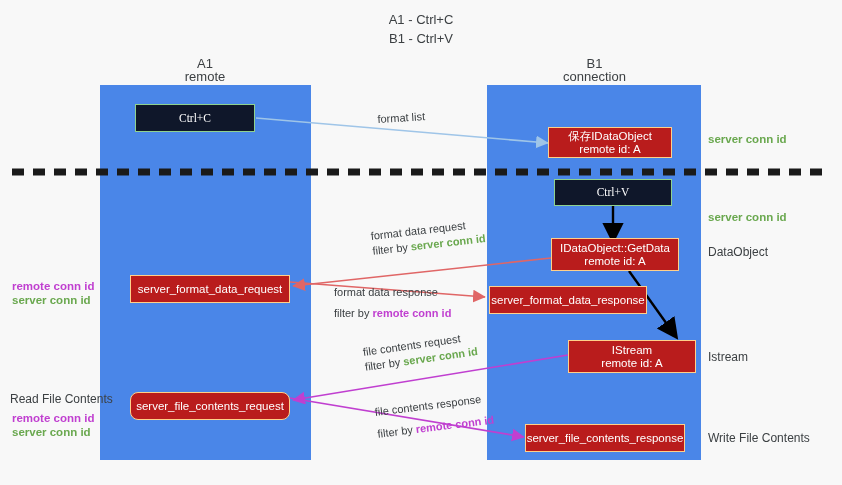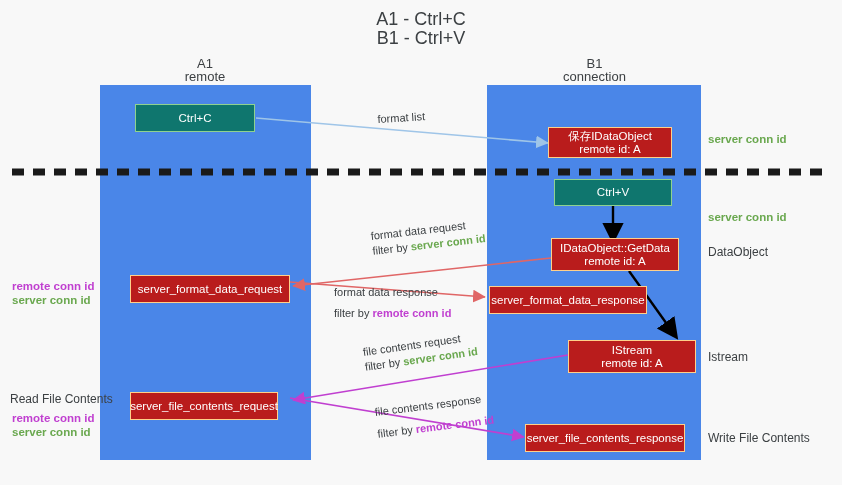--- a/index.html
+++ b/index.html
@@ -9,40 +9,40 @@
     font-family:"Liberation Sans","DejaVu Sans",sans-serif;
     overflow:hidden;
     position:relative;
   }
   .canvas{position:absolute;inset:0;}
   .abs{position:absolute;}
 
   
   #title{
     left:0;top:10px;width:842px;text-align:center;
-    font-size:18px;color:#3c4043;line-height:19px;
+    font-size:13px;color:#3c4043;line-height:19px;
     white-space:pre;
   }
 
   
   .lane-head{
     text-align:center;font-size:13px;color:#3c4043;line-height:13px;
   }
 
   
   .lane{background:#4a86e8;}
 
   
   .box{
     box-sizing:border-box;
     display:flex;align-items:center;justify-content:center;
     text-align:center;color:#ffffff;font-size:11.5px;line-height:13px;
     border:1px solid rgba(255,255,255,0.35);
   }
-  .box.green{background:#0f766e;border-color:#8fd28f;}
+  .box.green{background:#0f172a;border-color:#8fd28f;font-family:Liberation Serif, serif;}
   .box.orange{background:#b91c1c;border-color:#ffd08a;}
 
   
   .ann{font-size:12px;color:#3c4043;line-height:14px;}
   .green-txt{color:#6aa84f;font-weight:bold;}
   .purple-txt{color:#c03fd0;font-weight:bold;}
   .ann-blk{font-size:11.5px;line-height:14px;}
 
   
   .edge-lbl{
@@ -117,21 +117,21 @@
   <div class="abs box orange" style="left:551px;top:238px;width:128px;height:33px;white-space:pre;">IDataObject::GetData
 remote id: A</div>
 
   <div class="abs box orange" style="left:568px;top:340px;width:128px;height:33px;white-space:pre;">IStream
 remote id: A</div>
 
   <div class="abs box orange" style="left:130px;top:275px;width:160px;height:28px;">server_format_data_request</div>
 
   <div class="abs box orange" style="left:489px;top:286px;width:158px;height:28px;">server_format_data_response</div>
 
-  <div class="abs box orange" style="left:130px;top:392px;width:148px;height:28px;">server_file_contents_request</div>
+  <div class="abs box orange" style="left:130px;top:392px;width:160px;height:28px;border-radius:8px;">server_file_contents_request</div>
 
   <div class="abs box orange" style="left:525px;top:424px;width:160px;height:28px;">server_file_contents_response</div>
 
   <div class="abs edge-lbl rot-n" style="left:377px;top:112px;transform:rotate(-3.5deg);">format list</div>
 
   <div class="abs edge-lbl rot-n" style="left:370px;top:229px;transform:rotate(-6.5deg);">
     <div>format data request</div>
     <div><span>filter by </span><span class="hl-green">server conn id</span></div>
   </div>
 

